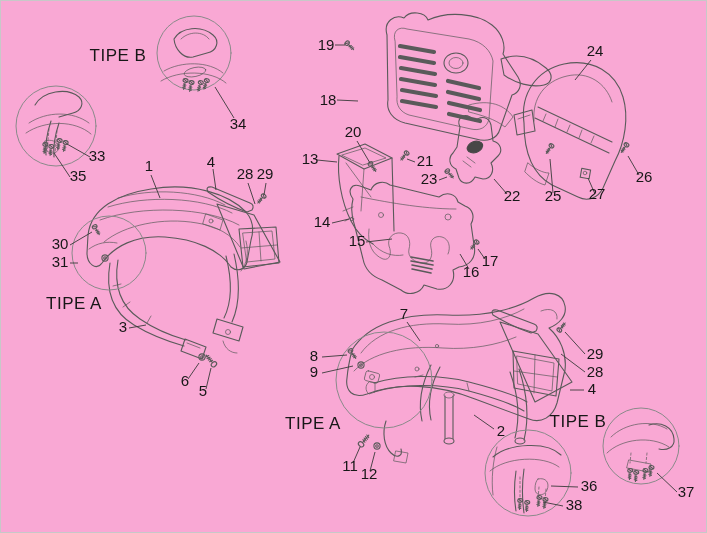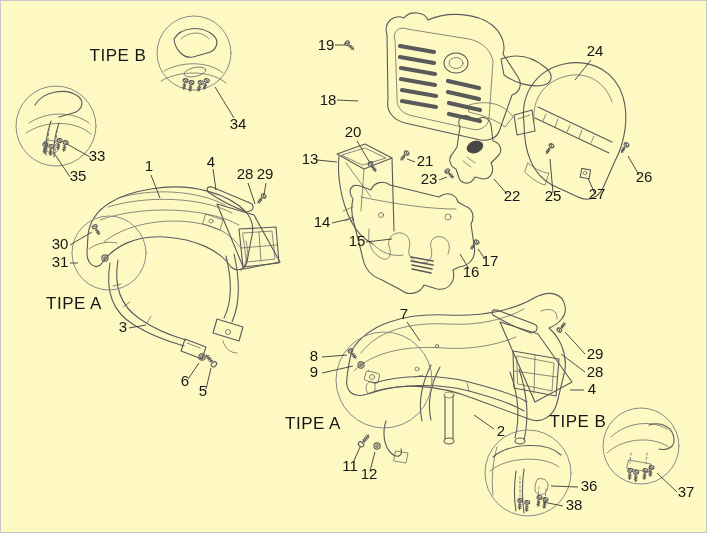--- a/index.html
+++ b/index.html
@@ -1,17 +1,17 @@
 <!DOCTYPE html>
 <html><head>
 <meta charset="utf-8">
 <style>
   html,body{margin:0;padding:0;background:#e8e8e8;}
   .stage{
-    position:relative;width:707px;height:533px;background:#fef9c3;
+    position:relative;width:707px;height:533px;background:#f9a8d4;
     border:1px solid #c8c8c8;box-sizing:border-box;overflow:hidden;
     font-family:"Liberation Sans",sans-serif;
   }
   svg{position:absolute;inset:0;}
   .art{stroke:#5a5a5a;stroke-width:1.1;fill:none;stroke-linecap:round;stroke-linejoin:round;}
   .art .thin{stroke-width:0.7;}
   .art .slat{stroke-width:4.2;stroke-linecap:round;}
   .art .vent{stroke-width:1.6;}
   .art .dark{fill:#474747;stroke:#474747;}
   .detail-circle{stroke:#8a8a8a;stroke-width:1;fill:none;}

